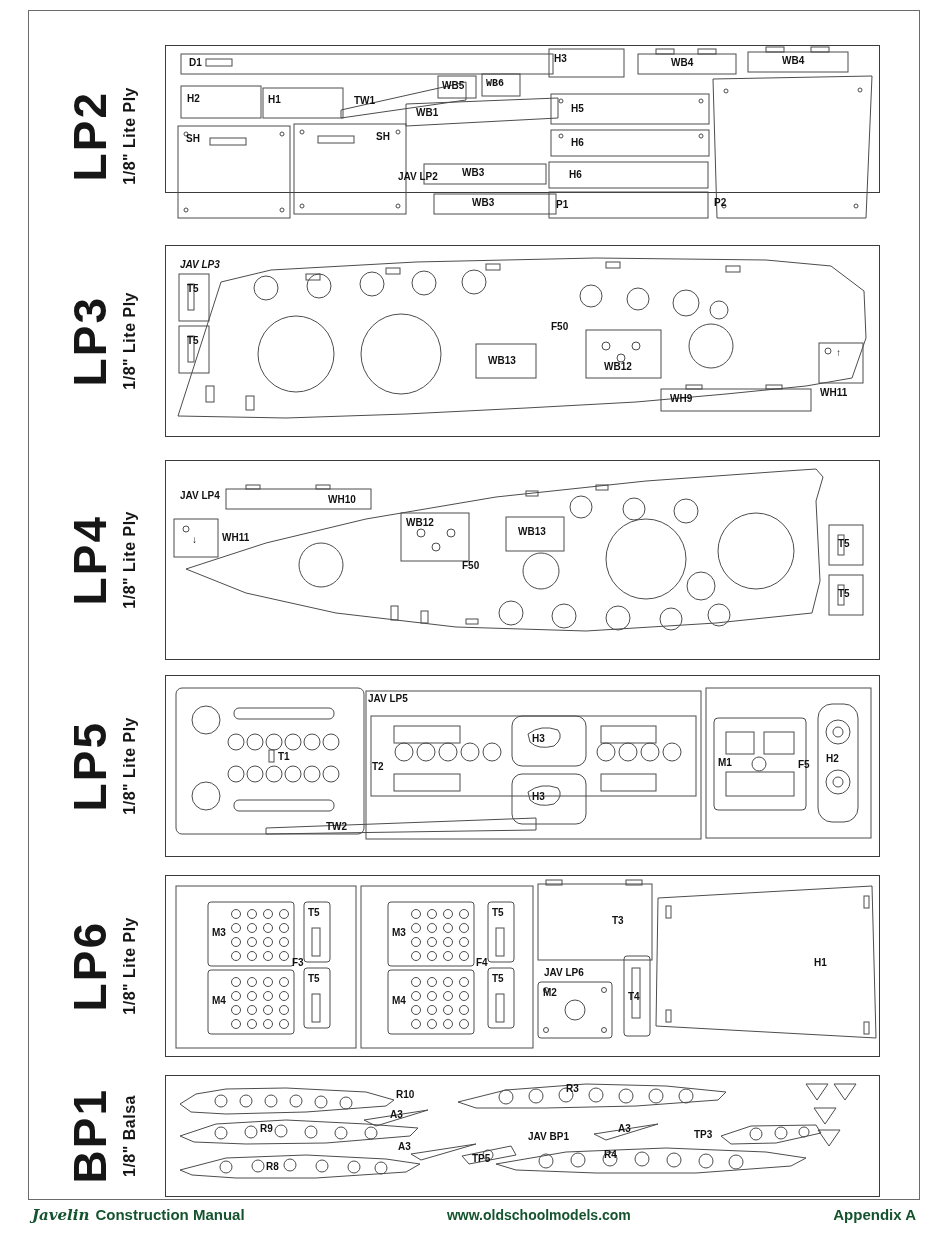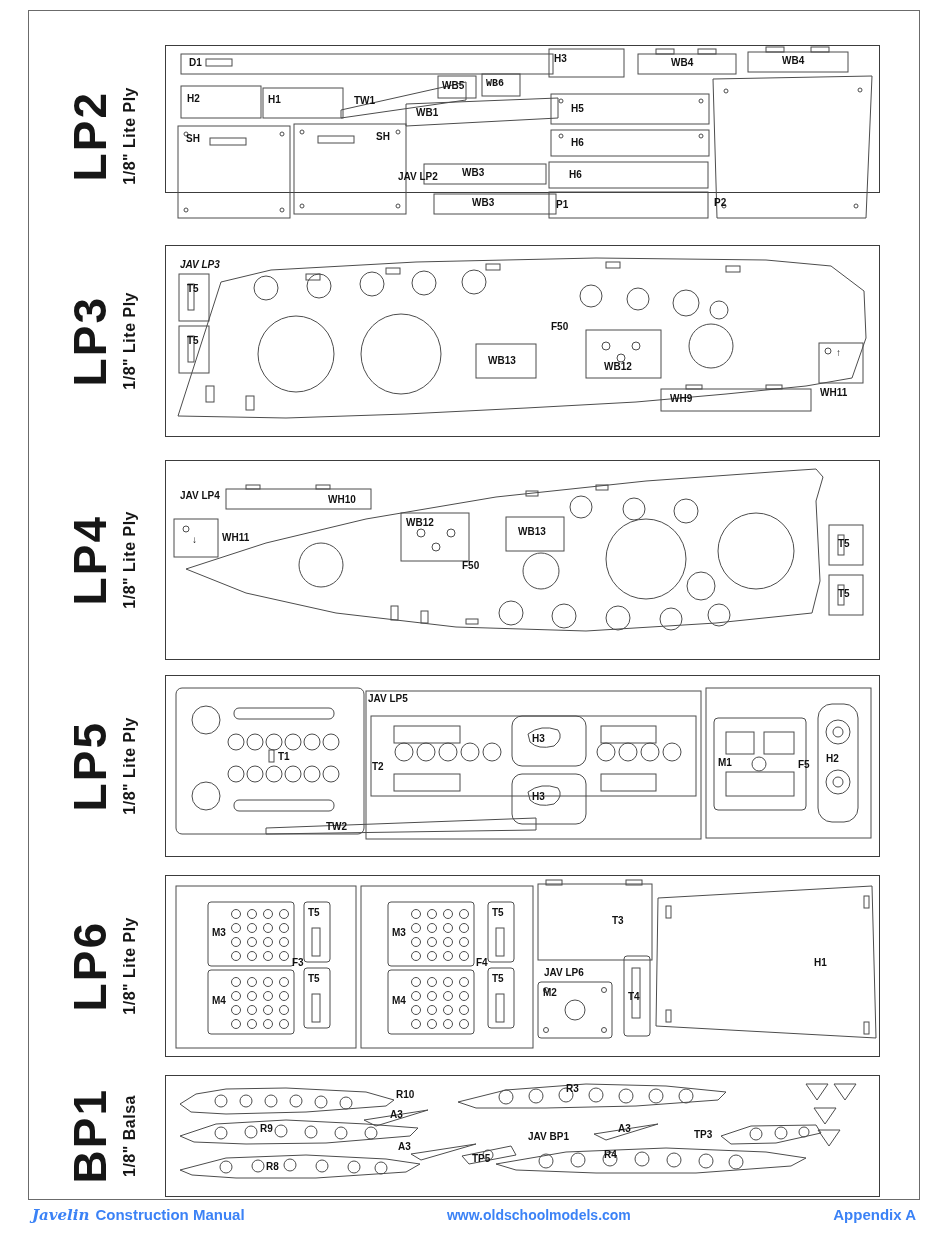--- a/index.html
+++ b/index.html
@@ -5,21 +5,21 @@
   html,body{margin:0;padding:0;background:#e8e8e8;}
   .page{position:relative;width:950px;height:1241px;background:#ffffff;font-family:"Liberation Sans",sans-serif;color:#1a1a1a;overflow:hidden;}
   .page-border{position:absolute;left:28px;top:10px;width:892px;height:1190px;border:1.6px solid #6b6b6b;box-sizing:border-box;}
   .panel-box{position:absolute;left:165px;width:715px;border:1.6px solid #3c3c3c;box-sizing:border-box;background:#fff;}
   .panel-box svg{position:absolute;left:0;top:0;}
   .labels{position:absolute;left:0;top:0;width:100%;height:100%;}
   .part-label{position:absolute;font-size:10px;font-weight:700;line-height:1;color:#111;white-space:nowrap;}
   .panel-title{position:absolute;left:46px;width:110px;display:flex;flex-direction:row;align-items:center;justify-content:center;gap:4px;}
   .panel-id{writing-mode:vertical-rl;transform:rotate(180deg);font-size:46px;font-weight:800;letter-spacing:2px;color:#161616;}
   .panel-material{writing-mode:vertical-rl;transform:rotate(180deg);font-size:16px;font-weight:700;letter-spacing:.5px;color:#161616;}
-  .footer{position:absolute;left:28px;width:892px;top:1206px;display:flex;justify-content:space-between;align-items:baseline;font-size:15px;font-weight:700;padding:0 4px;box-sizing:border-box;color:#3b82f6;}
+  .footer{position:absolute;left:28px;width:892px;top:1206px;display:flex;justify-content:space-between;align-items:baseline;font-size:15px;font-weight:700;padding:0 4px;box-sizing:border-box;color:#14532d;}
   .footer .brand{font-family:"DejaVu Serif",serif;font-style:italic;font-weight:700;margin-right:6px;font-size:15px;}
   .footer .center{font-size:14px;}
 </style>
 </head>
 <body>
 
 <div class="page">
   <div class="page-border"></div>
 
   <div class="panel-title" style="top:45px;height:182px">

